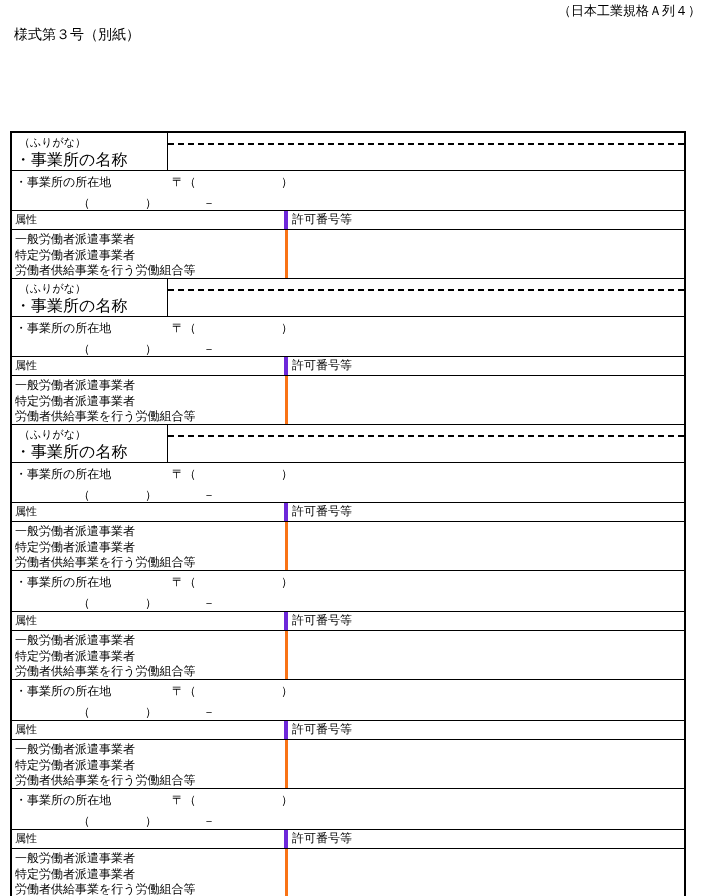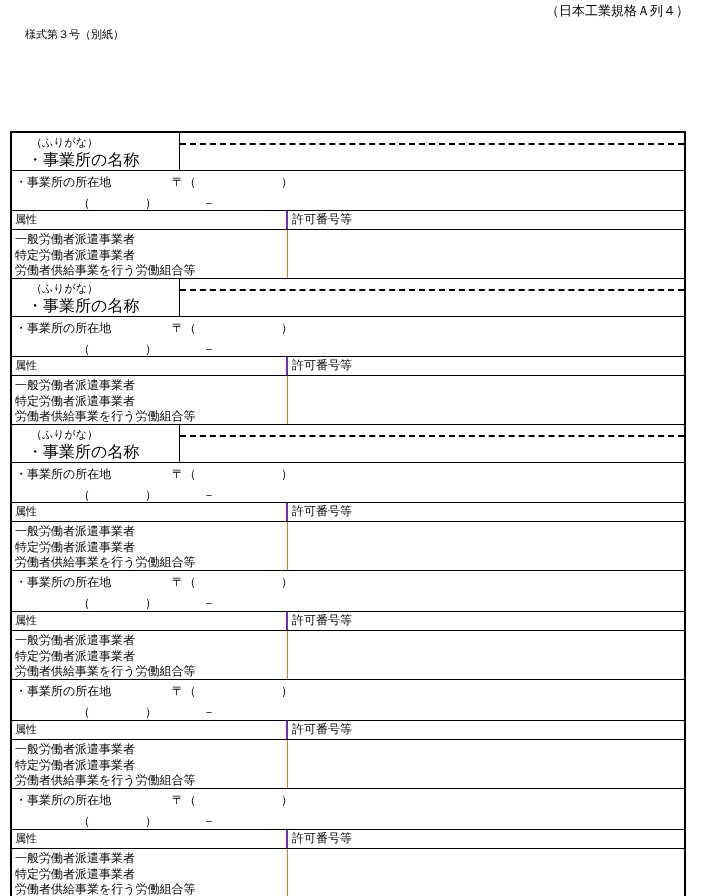--- a/index.html
+++ b/index.html
@@ -11,30 +11,30 @@
     width: 708px;
     height: 896px;
     position: relative;
     font-family: "Liberation Sans", "DejaVu Sans", sans-serif;
     color: #000;
     overflow: hidden;
   }
   .jis-note {
     position: absolute;
     top: 3px;
-    right: 19px;
+    right: 7px;
     font-size: 13px;
     line-height: 16px;
     white-space: nowrap;
   }
   .form-title {
     position: absolute;
     top: 26px;
-    left: 25px;
-    font-size: 11px;
+    left: 14px;
+    font-size: 14px;
     line-height: 16px;
     white-space: nowrap;
   }
   .form-table {
     position: absolute;
     top: 131px;
     left: 10px;
     width: 676px;
     border: 2px solid #000;
     box-sizing: border-box;
@@ -43,21 +43,21 @@
   .block { box-sizing: border-box; }
   .block + .block { border-top: 1px solid #000; }
   .row {
     box-sizing: border-box;
     position: relative;
     display: flex;
   }
   .row + .row { border-top: 1px solid #000; }
 
   
-  .name-row { height: 37px; padding-left: 12px; }
+  .name-row { height: 37px; }
   .name-label-cell {
     width: 156px;
     box-sizing: border-box;
     border-right: 1px solid #000;
     flex: 0 0 auto;
   }
   .furigana {
     font-size: 11px;
     line-height: 13px;
     padding: 3px 0 0 7px;
@@ -94,41 +94,41 @@
   .postal-close { left: 269px; top: 4px; }
   .phone-open   { left: 66px;  top: 25px; }
   .phone-close  { left: 133px; top: 25px; }
   .phone-dash   { left: 191px; top: 25px; }
 
   
   .header-row { height: 19px; }
   .attr-header-cell {
     width: 276px;
     box-sizing: border-box;
-    border-right: 2px solid #6d28d9;
+    border-right: 4px solid #6d28d9;
     flex: 0 0 auto;
     font-size: 11px;
     line-height: 13px;
     padding: 2px 0 0 3px;
     white-space: nowrap;
   }
   .permit-header-cell {
     flex: 1 1 auto;
     font-size: 12px;
     line-height: 13px;
     padding: 2px 0 0 4px;
     white-space: nowrap;
   }
 
   
   .attr-row { height: 49px; }
   .attr-list-cell {
     width: 276px;
     box-sizing: border-box;
-    border-right: 1px solid #f97316;
+    border-right: 3px solid #f97316;
     flex: 0 0 auto;
     font-size: 12px;
     line-height: 15.5px;
     padding: 2px 0 0 3px;
     white-space: nowrap;
   }
   .permit-value-cell { flex: 1 1 auto; }
 </style>
 </head>
 <body>

